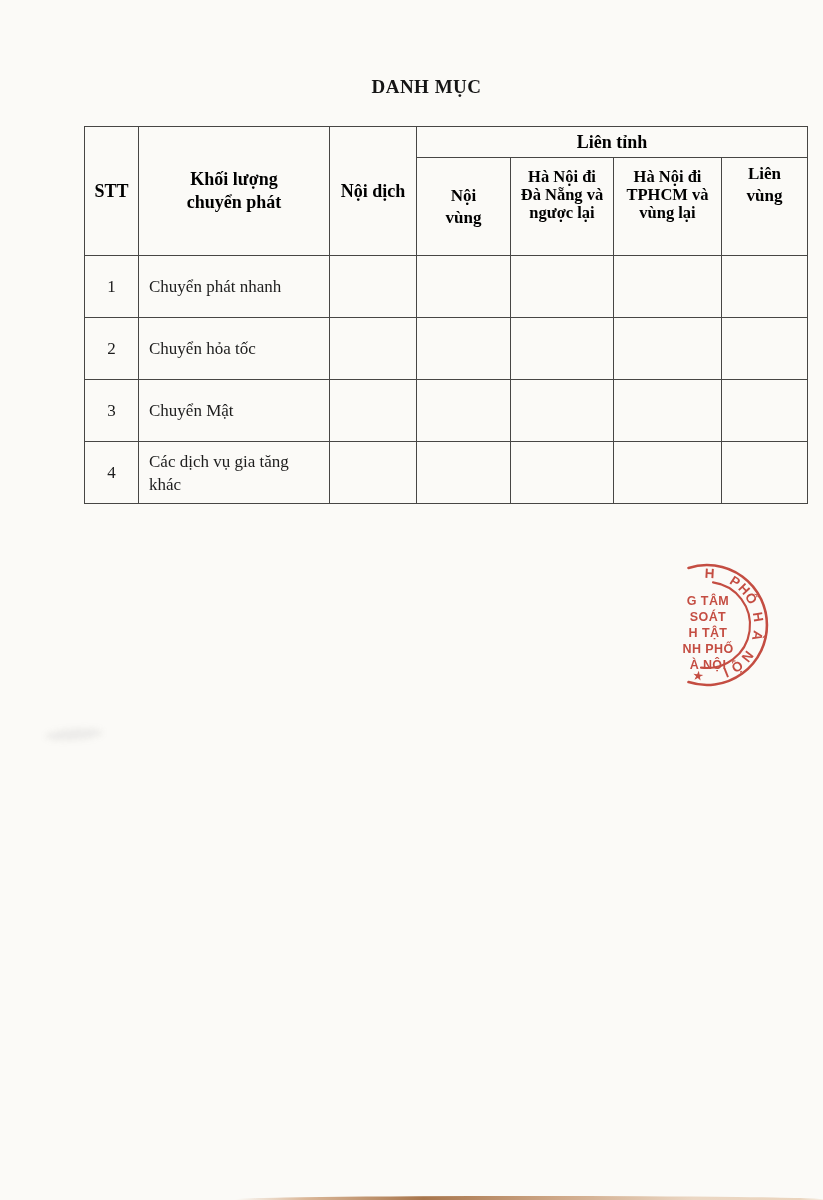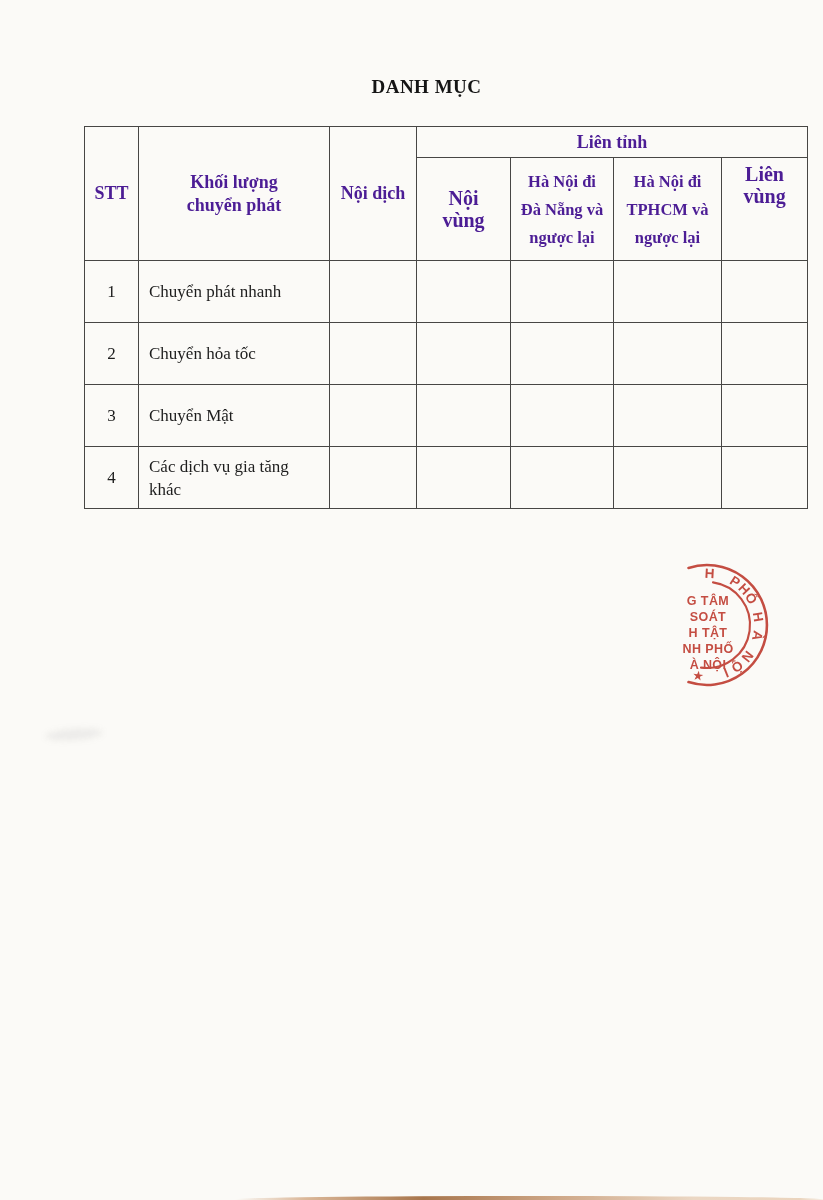--- a/index.html
+++ b/index.html
@@ -16,25 +16,25 @@
   }
   table.doc{
     position:absolute;left:84px;top:126px;width:723px;
     border-collapse:collapse;table-layout:fixed;
   }
   table.doc th,table.doc td{
     border:1.6px solid #474644;
     padding:0;vertical-align:middle;text-align:center;
     font-weight:normal;
   }
-  table.doc th{font-weight:bold;color:#4c1d95;}
+  table.doc th{font-weight:bold;color:#000000;}
   .band-row th{height:30px;font-size:18px;}
   .head-main{font-size:18px;line-height:23px;}
-  .subhead-row th{height:92px;font-size:20px;line-height:22px;}
-  .subhead-row th.longhead{font-size:16.5px;line-height:28px;vertical-align:top;padding-top:2px;}
+  .subhead-row th{height:92px;font-size:17px;line-height:22px;}
+  .subhead-row th.longhead{font-size:16.5px;line-height:18px;vertical-align:top;padding-top:2px;}
   .subhead-row th.tophead{vertical-align:top;padding-top:5px;}
   .narrow{display:block;width:58px;margin:0 auto;}
   .narrow2{display:block;width:112px;margin:8px auto;}
   .data-row td{height:61px;font-size:17px;}
   .data-row td.svc{
     text-align:left;padding-left:10px;padding-right:9px;line-height:23px;
   }
   .stamp-svg{position:absolute;left:615px;top:537px;}
   .stamp-svg text{
     font-family:"Liberation Sans","DejaVu Sans",sans-serif;
@@ -87,21 +87,21 @@
     <th colspan="4">Liên tỉnh</th>
   </tr>
   <tr class="subhead-row">
     <th>
           <span class="narrow">Nội vùng</span>
         </th>
     <th class="longhead">
           <span class="narrow2" style="width:86px">Hà Nội đi Đà Nẵng và ngược lại</span>
         </th>
     <th class="longhead">
-          <span class="narrow2" style="width:86px">Hà Nội đi TPHCM và ngược lại</span>
+          <span class="narrow2" style="width:86px">Hà Nội đi TPHCM và vùng lại</span>
         </th>
     <th class="tophead">
           <span class="narrow">Liên vùng</span>
         </th>
   </tr>
   <tr class="data-row">
     <td>1</td>
     <td class="svc">Chuyển phát nhanh</td>
     <td></td>
     <td></td>

